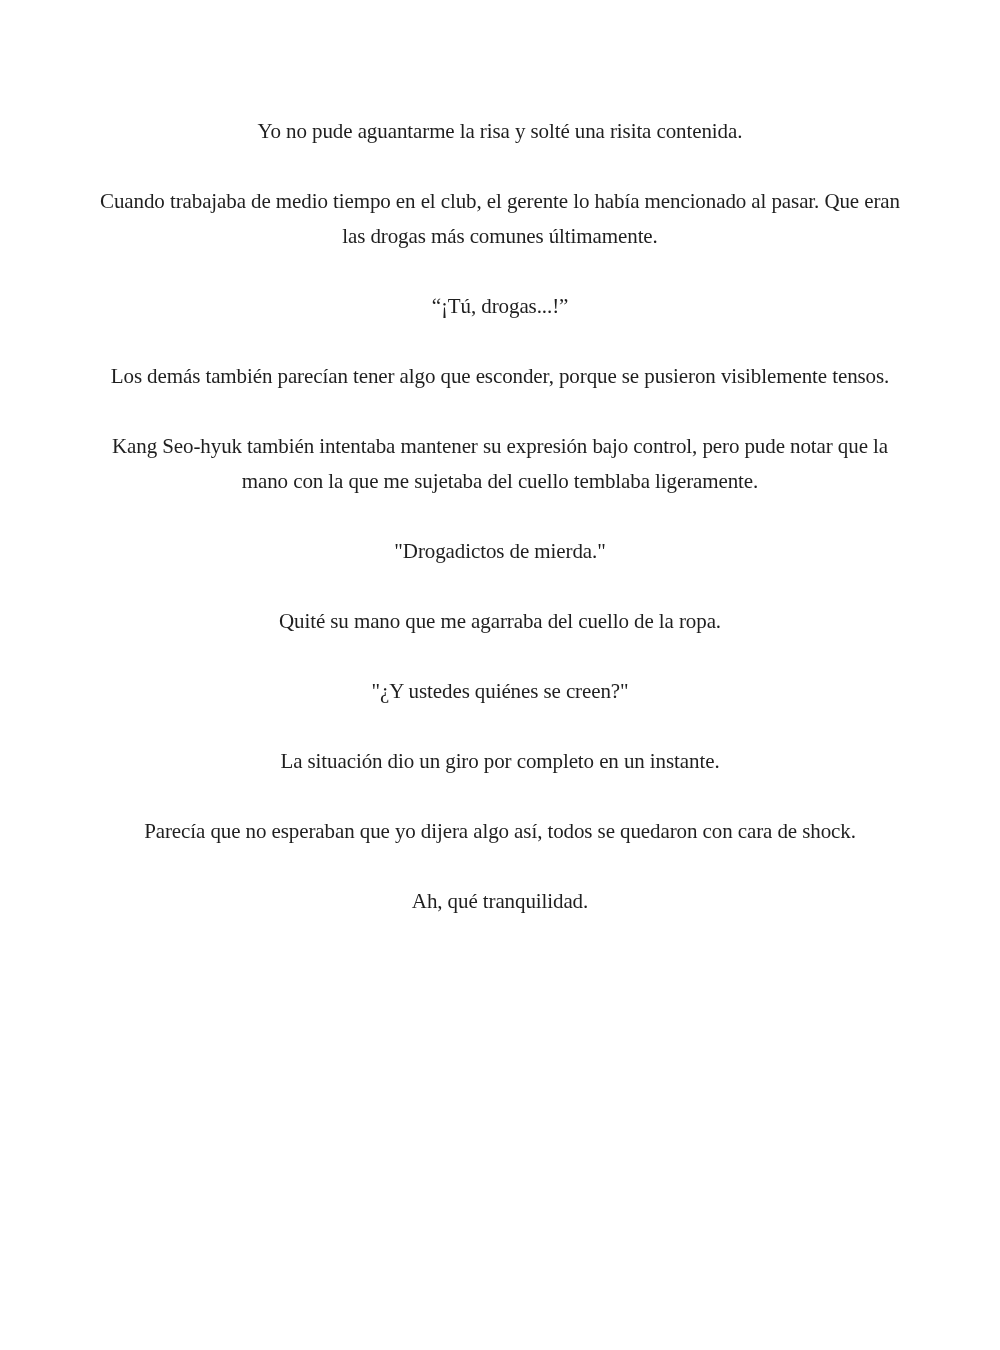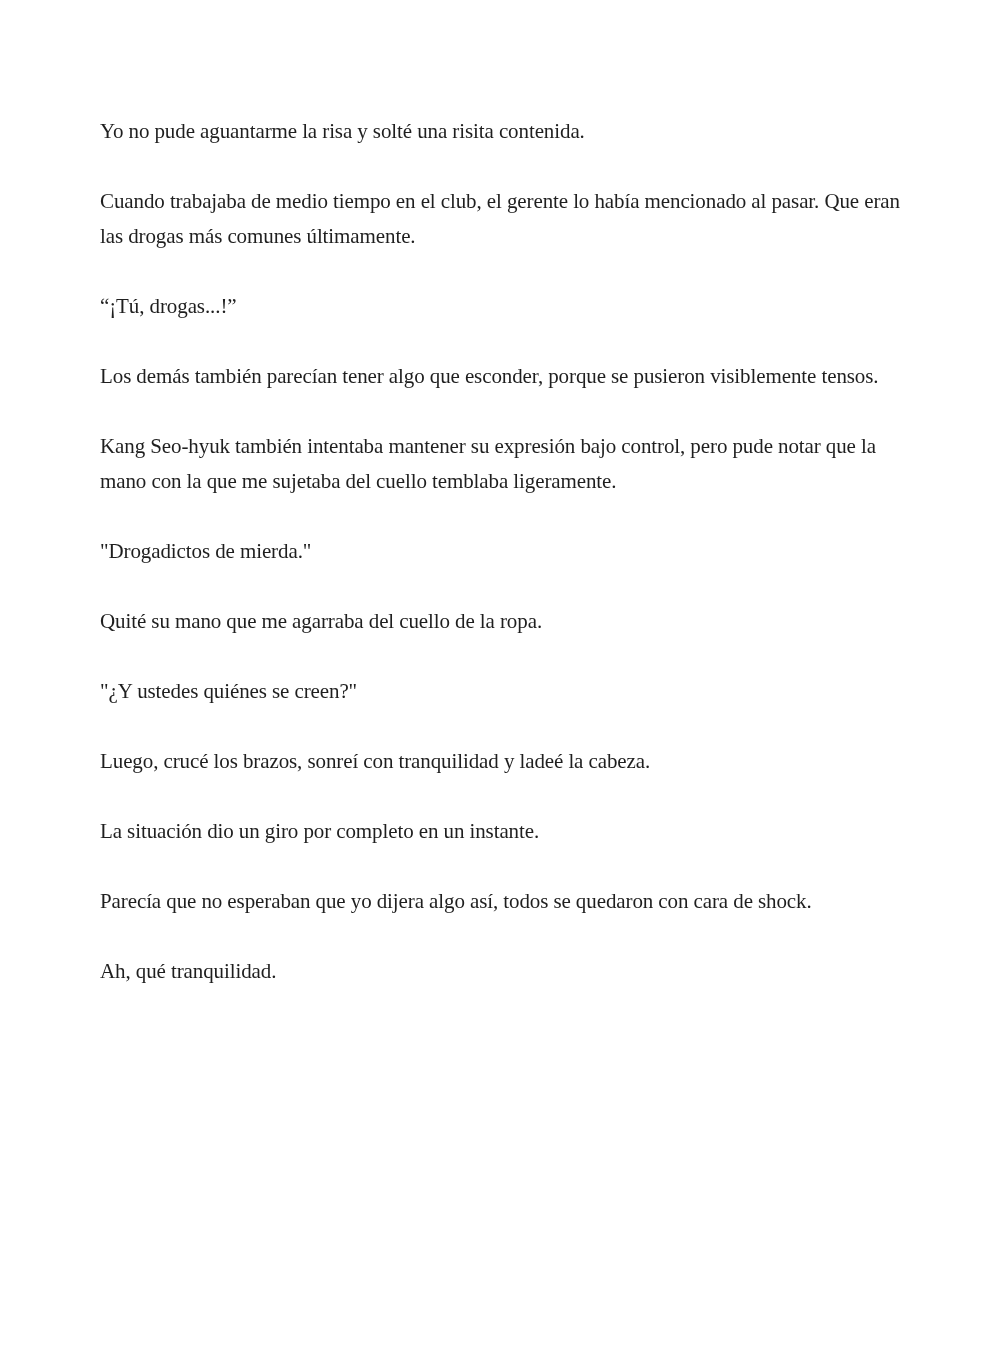--- a/index.html
+++ b/index.html
@@ -20,31 +20,31 @@
       width: 800px;
       font-family: "Liberation Serif", "DejaVu Serif", serif;
       font-size: 21px;
       line-height: 35px;
       color: #1f1f1f;
     }
     .content p {
       margin: 0 0 35px 0;
       padding: 0;
       letter-spacing: -0.1px;
+      text-align: center;
     }
   </style>
 </head>
 <body>
 
 <div class="content">
   <p>Yo no pude aguantarme la risa y solté una risita contenida.</p>
   <p>Cuando trabajaba de medio tiempo en el club, el gerente lo había mencionado al pasar. Que eran las drogas más comunes últimamente.</p>
   <p>“¡Tú, drogas...!”</p>
   <p>Los demás también parecían tener algo que esconder, porque se pusieron visiblemente tensos.</p>
   <p>Kang Seo-hyuk también intentaba mantener su expresión bajo control, pero pude notar que la mano con la que me sujetaba del cuello temblaba ligeramente.</p>
   <p>"Drogadictos de mierda."</p>
   <p>Quité su mano que me agarraba del cuello de la ropa.</p>
   <p>"¿Y ustedes quiénes se creen?"</p>
-  <p>Luego, crucé los brazos, sonreí con tranquilidad y ladeé la cabeza.</p>
   <p>La situación dio un giro por completo en un instante.</p>
   <p>Parecía que no esperaban que yo dijera algo así, todos se quedaron con cara de shock.</p>
   <p>Ah, qué tranquilidad.</p>
 </div>
 
 </body></html>

